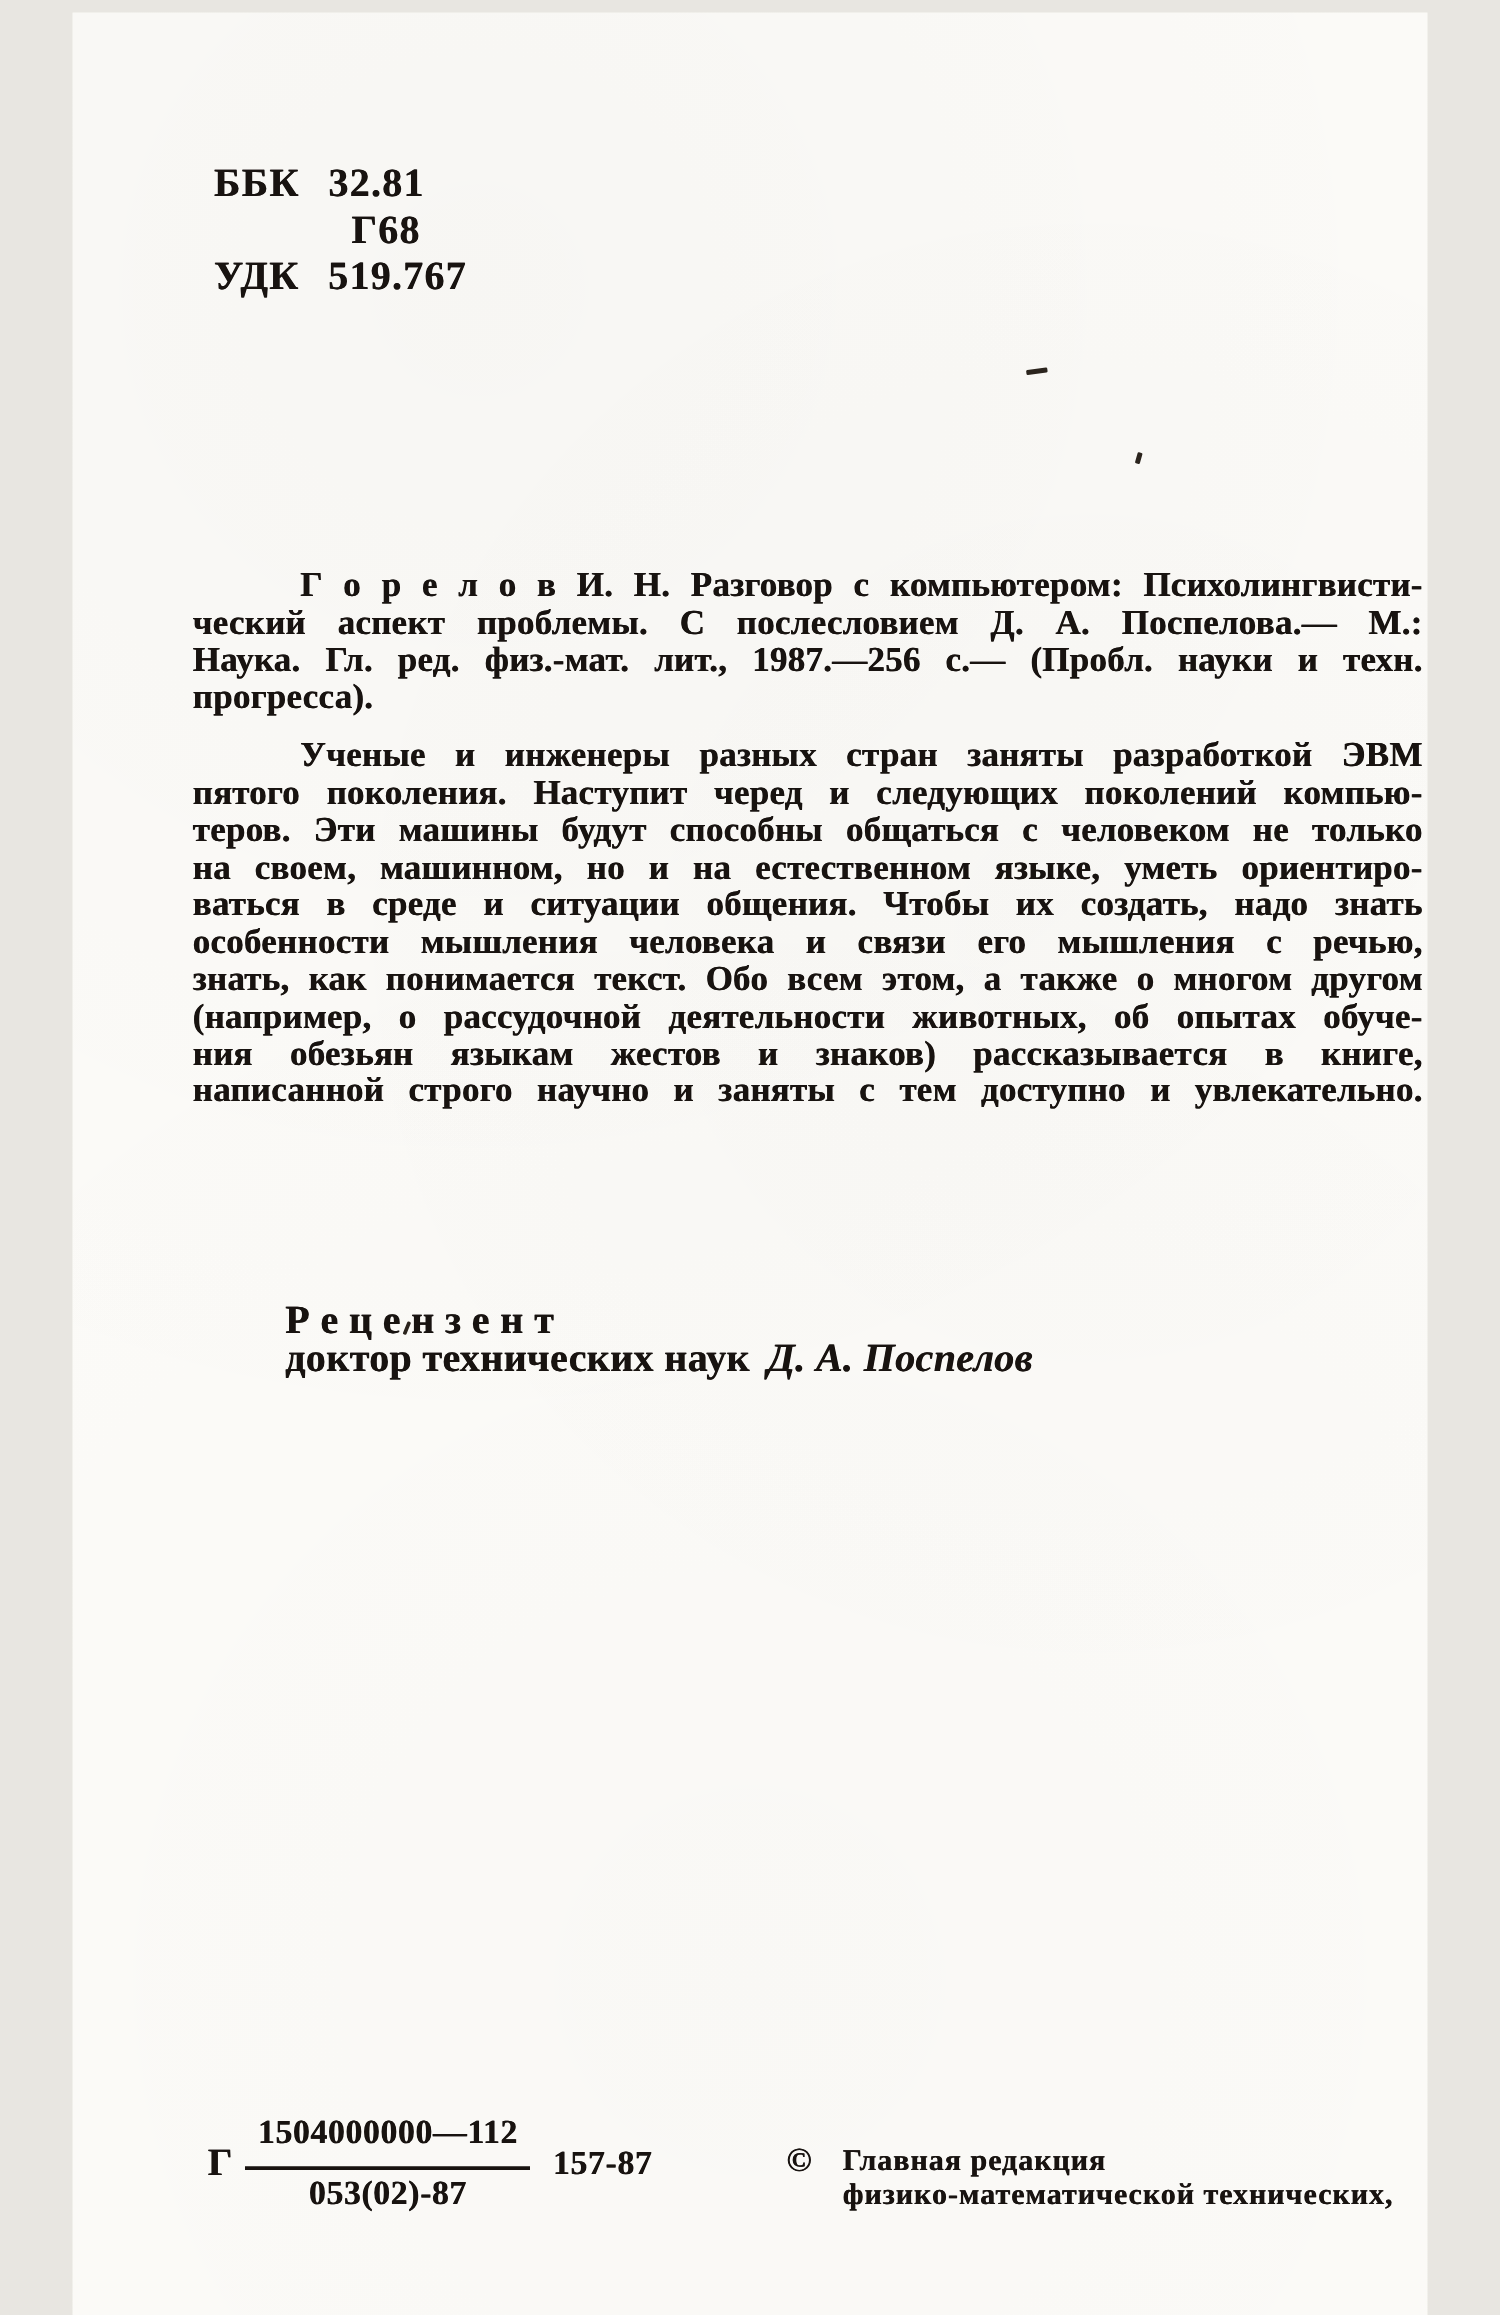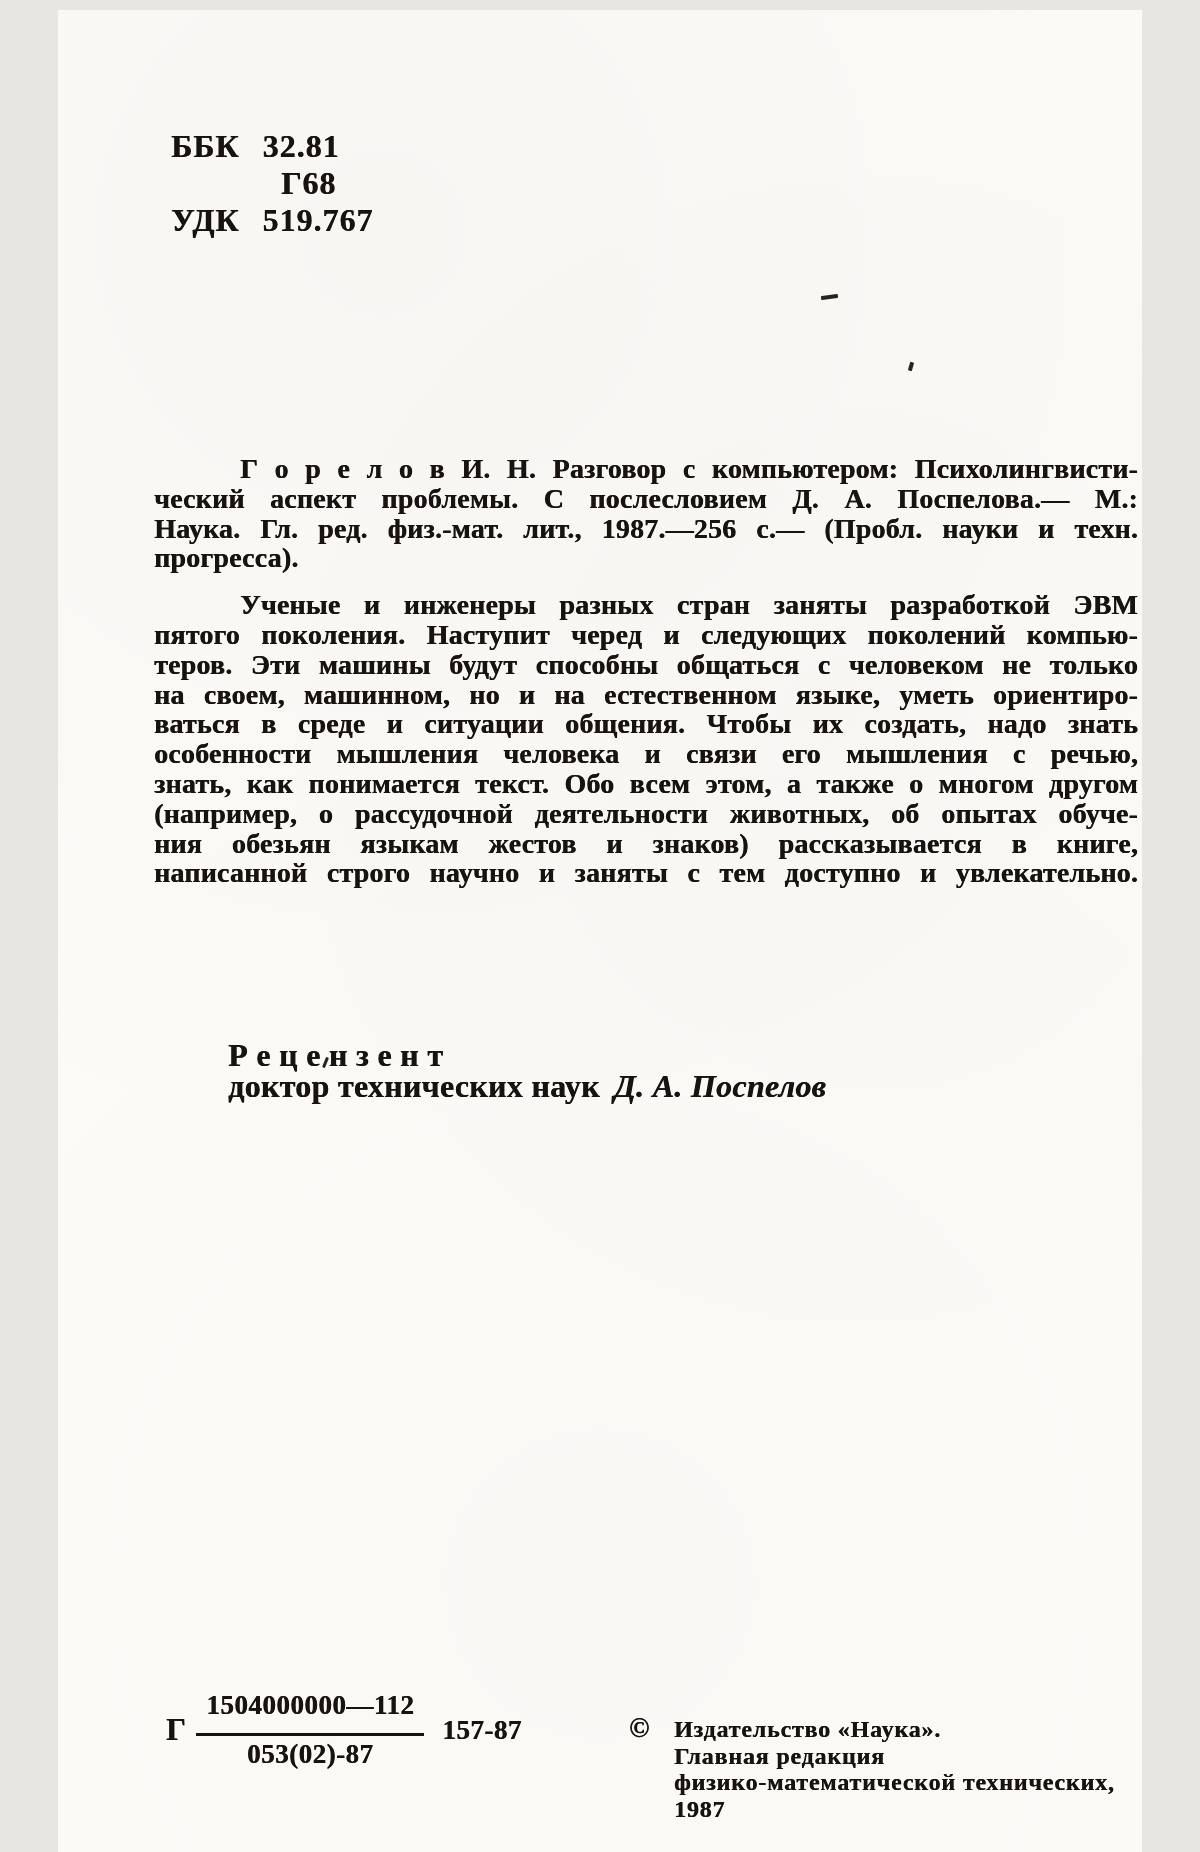--- a/index.html
+++ b/index.html
@@ -121,24 +121,22 @@
     <span class="frac">
       <span class="num">1504000000—112</span>
       <span class="den">053(02)-87</span>
     </span>
     <span class="order">157-87</span>
   </div>
 
   <div class="copyright ink">
     <span class="sym">©</span>
     <span>
-      <div>Издательство «Наука».</div>
       <div>Главная редакция</div>
       <div>физико-математической технических,</div>
-      <div>1987</div>
     </span>
   </div>
 
   <div class="speck s1"></div>
   <div class="speck s2"></div>
   <div class="speck s3"></div>
 
 </div>
 
 </body></html>

